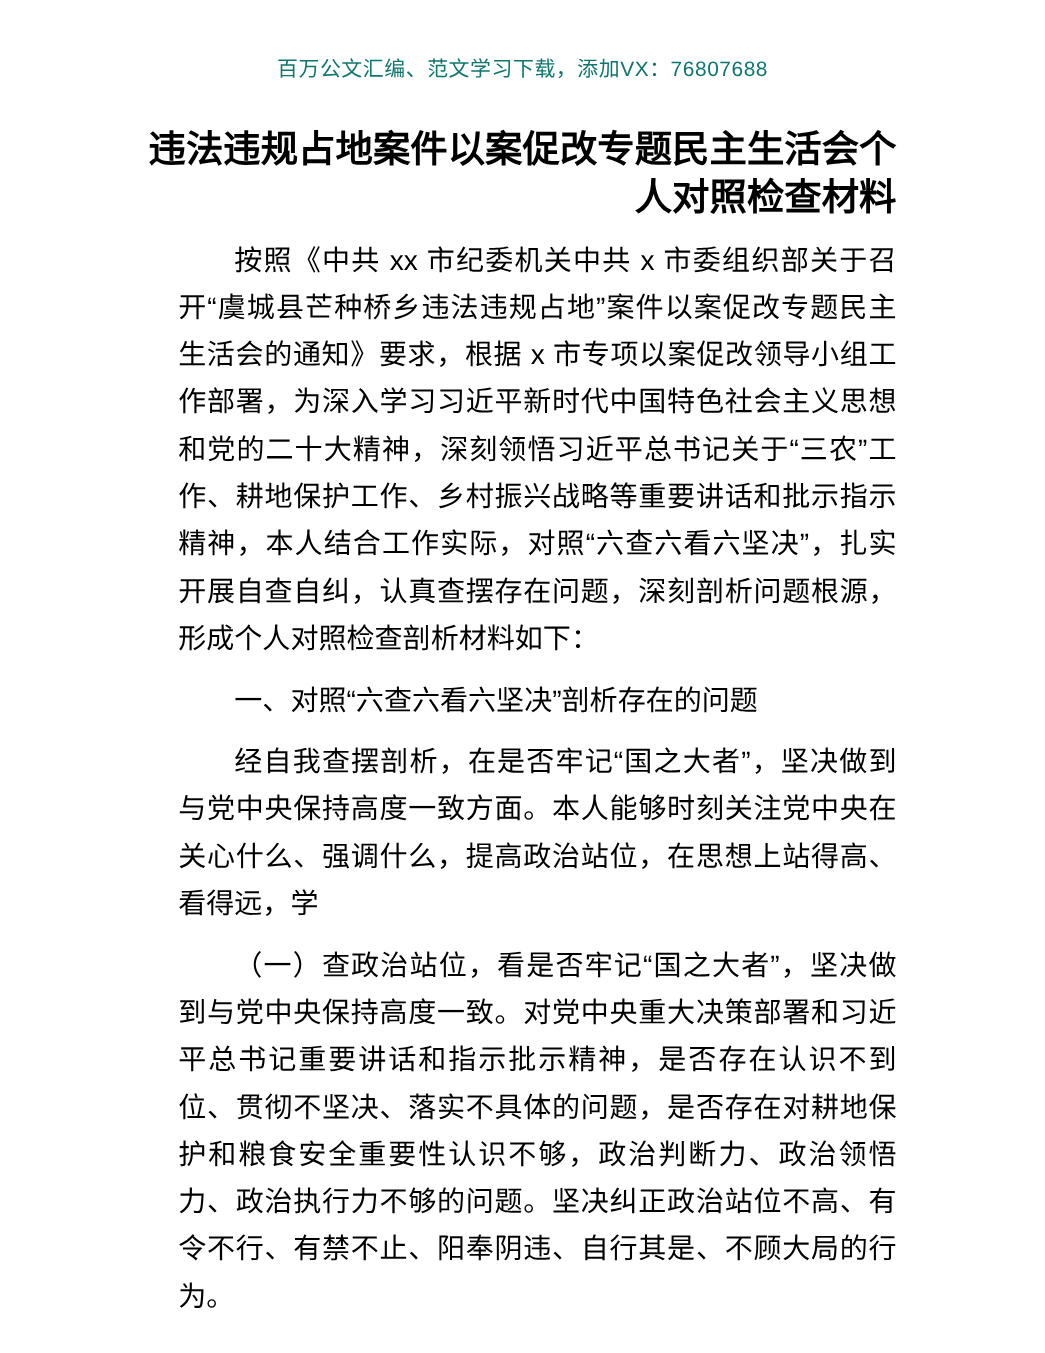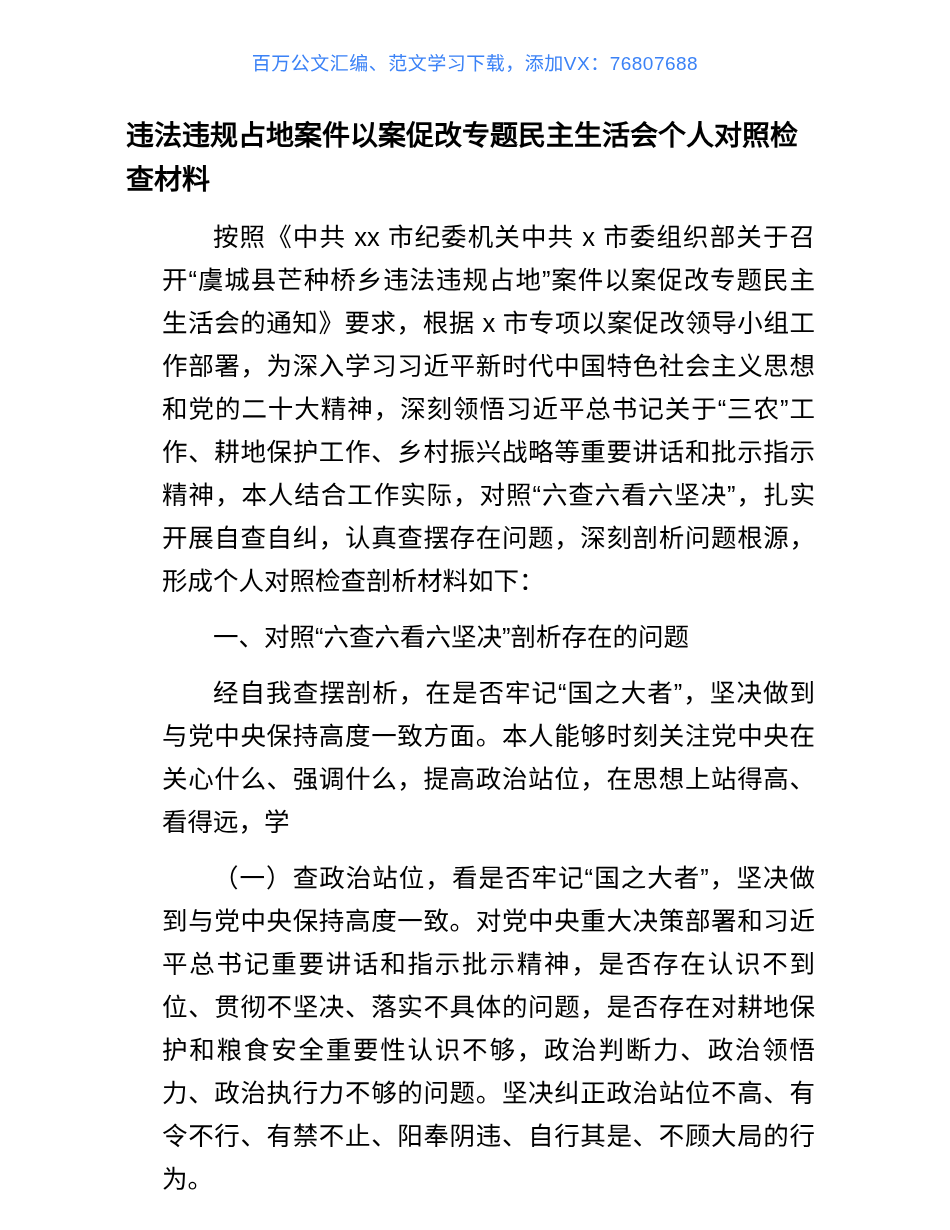--- a/index.html
+++ b/index.html
@@ -16,30 +16,30 @@
     color: #000000;
     font-family: "Liberation Sans", sans-serif;
     box-sizing: border-box;
     overflow: hidden;
   }
   .promo {
     padding-top: 50px;
     text-align: center;
     font-size: 19px;
     line-height: 28px;
-    color: #3b82f6;
+    color: #0f766e;
     letter-spacing: 0.5px;
   }
   .content {
     padding: 0 135px 0 126px;
   }
   .doc-title {
     margin: 36px 0 0 0;
-    text-align: left;
-    font-size: 28px;
+    text-align: right;
+    font-size: 34px;
     font-weight: bold;
     line-height: 44px;
   }
   .doc-body {
     margin-top: 14px;
     margin-left: 36px;
   }
   .para {
     margin: 0 0 13px 0;
     font-size: 25.5px;

